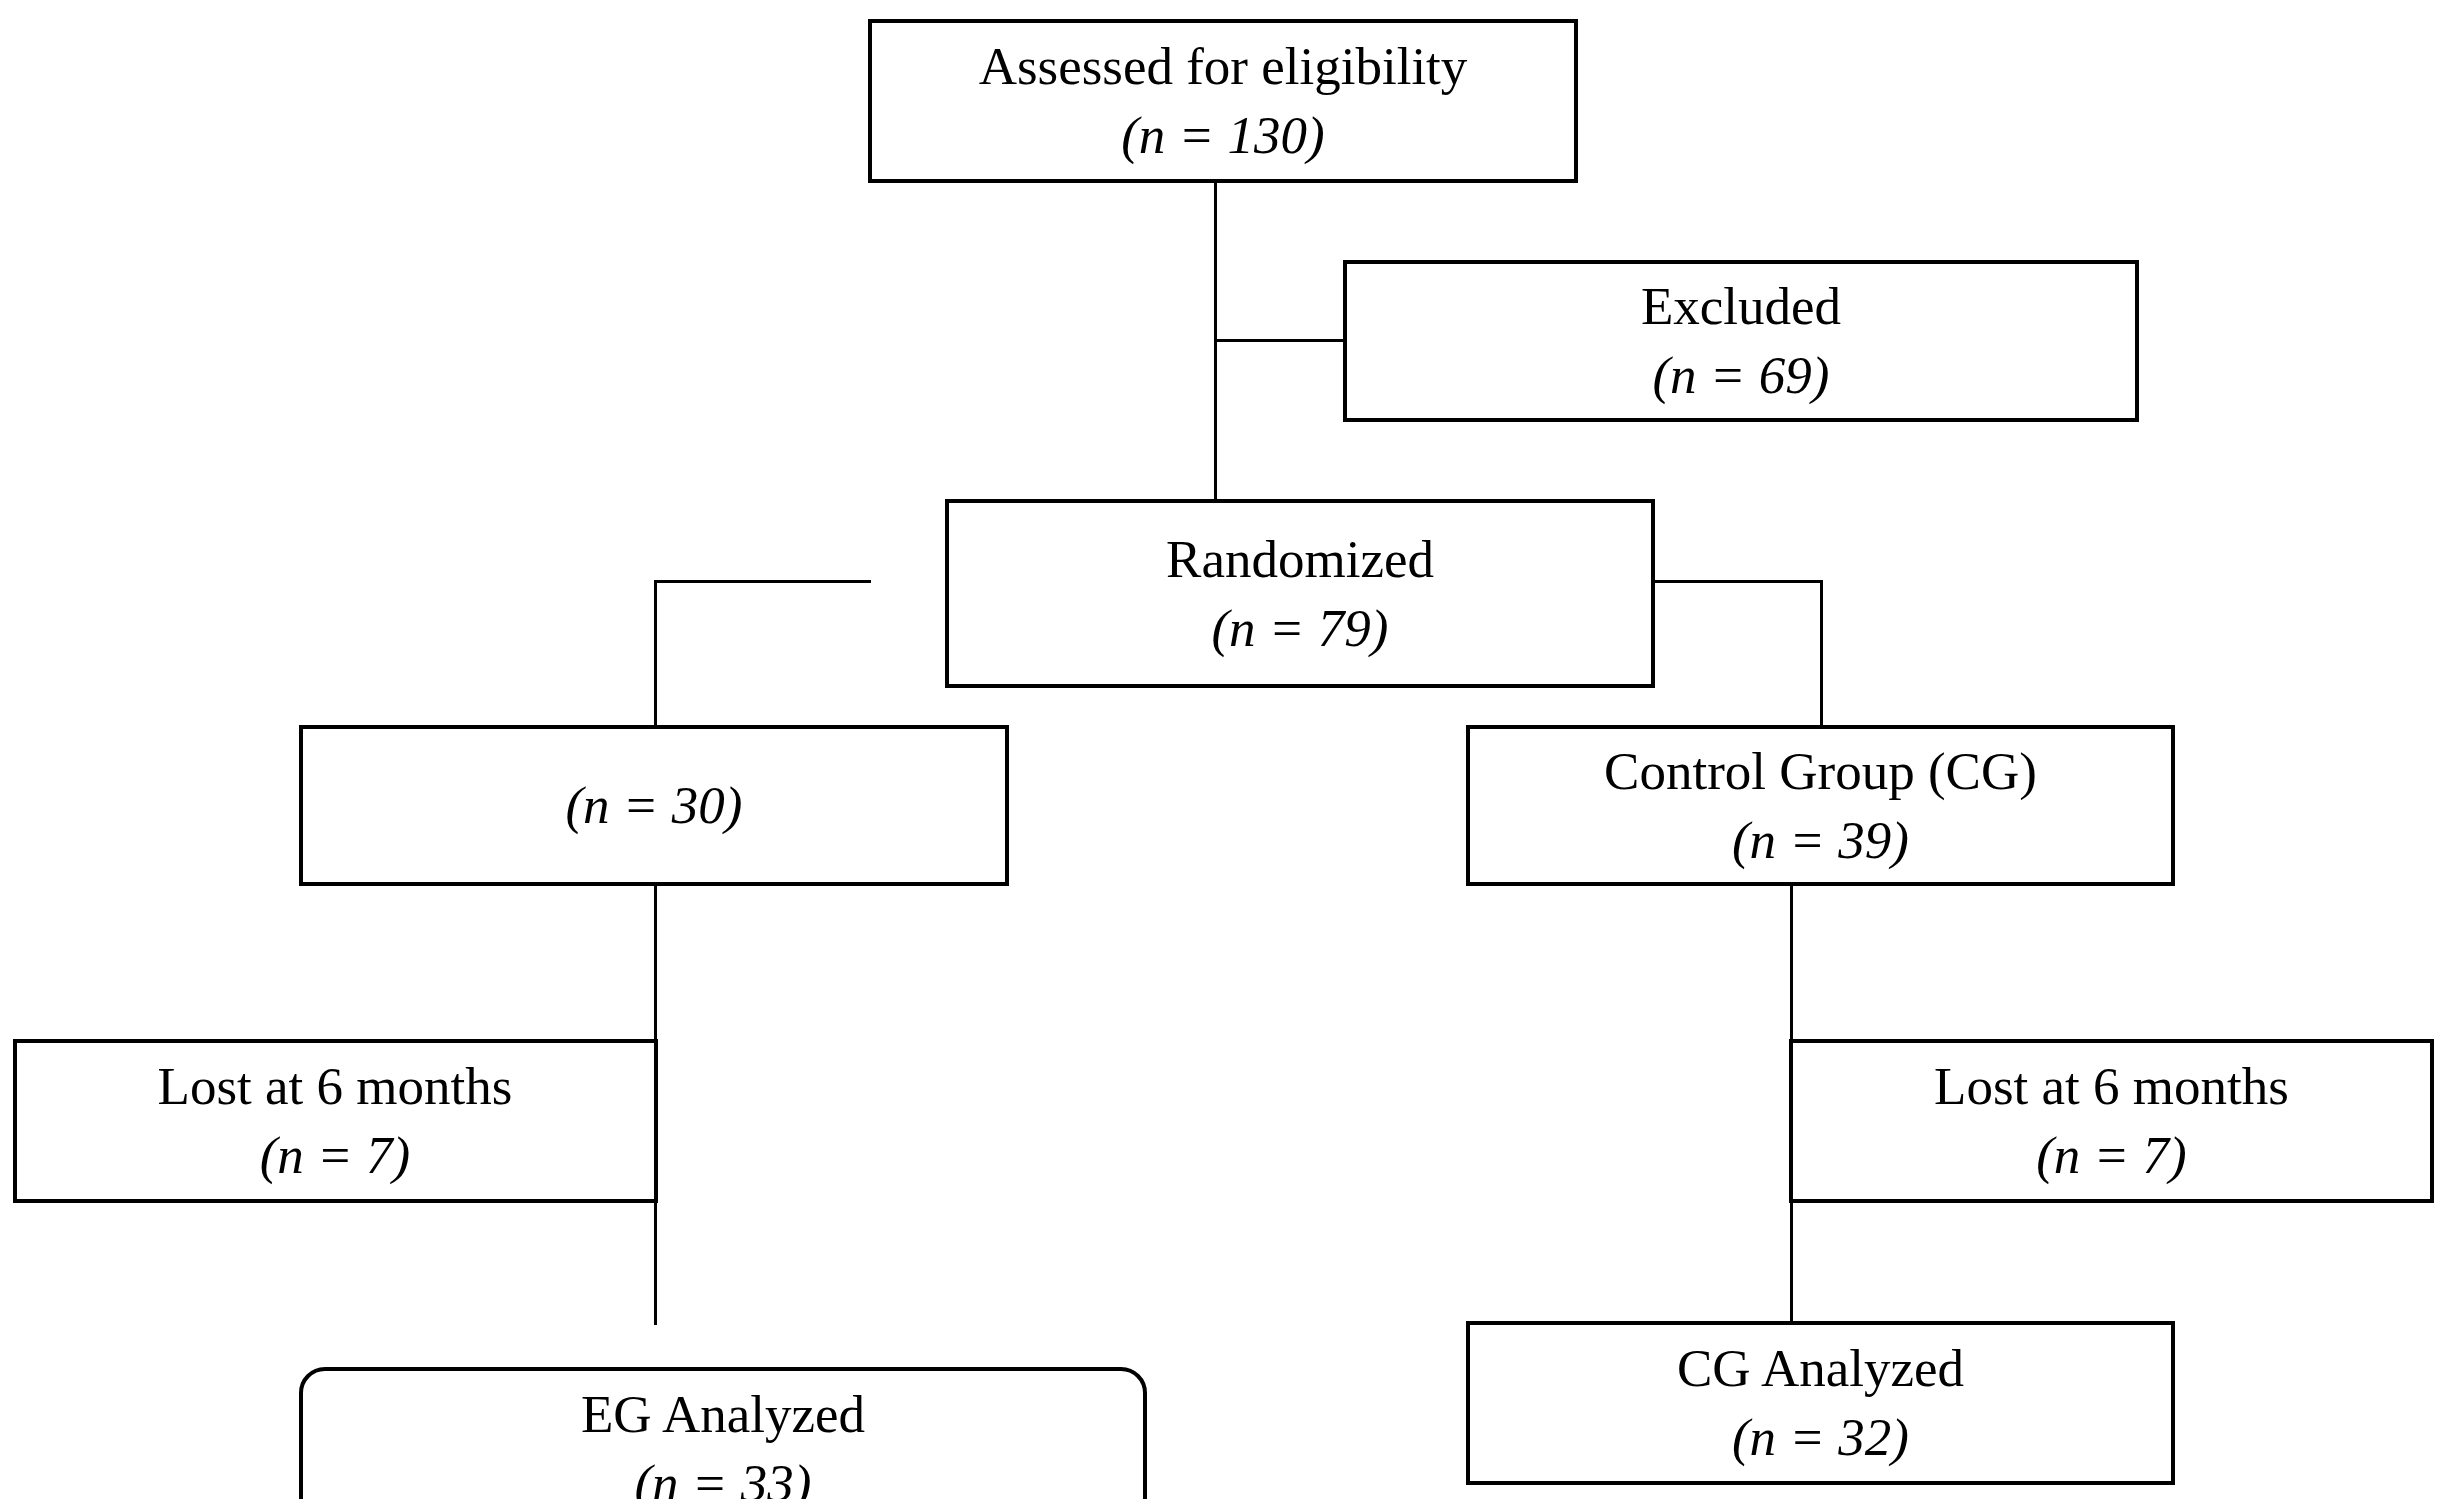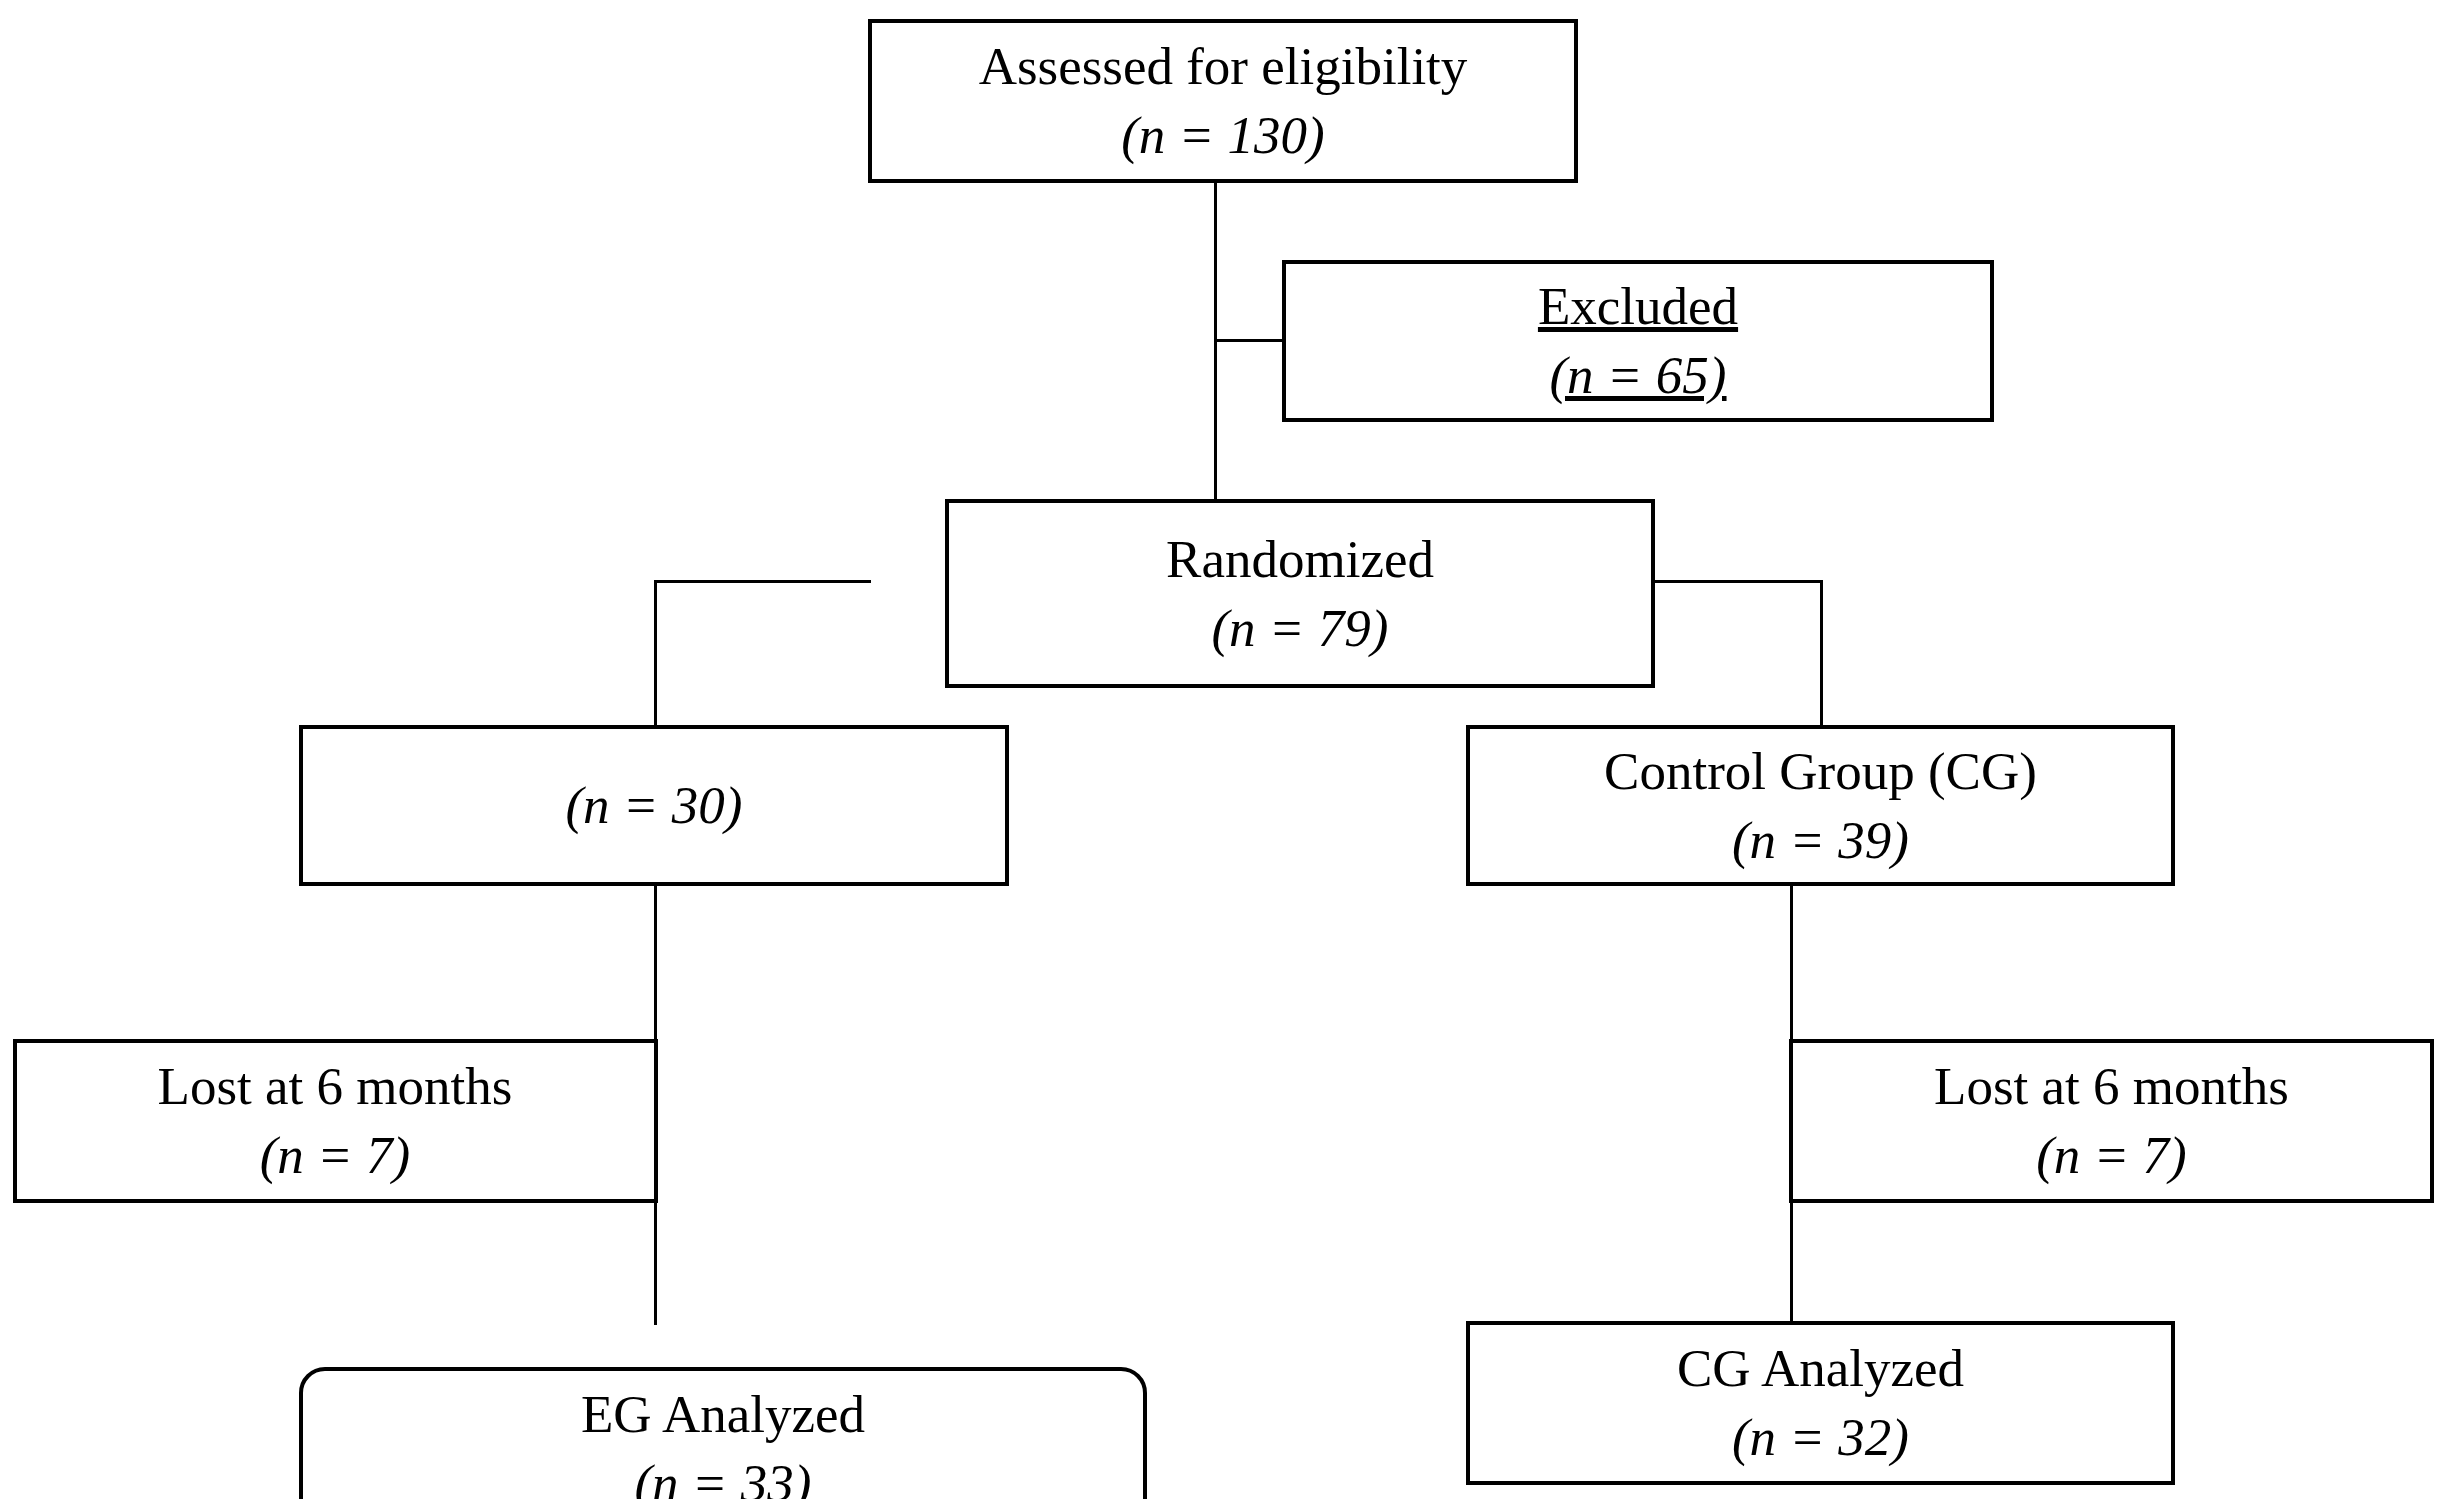--- a/index.html
+++ b/index.html
@@ -57,23 +57,23 @@
   <div class="edge" style="left:1575px; top:580px; width:247px; height:2.5px;"></div>
   <div class="edge" style="left:1820px; top:580px; width:2.5px; height:147px;"></div>
   <div class="edge" style="left:654px; top:886px; width:2.5px; height:439px;"></div>
   <div class="edge" style="left:1790px; top:886px; width:2.5px; height:439px;"></div>
 
   <div class="node" style="left:868px; top:19px; width:710px; height:164px;">
     <div class="label">Assessed for eligibility</div>
     <div class="nval">(n = 130)</div>
   </div>
 
-  <div class="node" style="left:1282px; top:260px; width:712px; height:162px;text-decoration:underline;">
+  <div class="node" style="left:1343px; top:260px; width:796px; height:162px;">
     <div class="label">Excluded</div>
-    <div class="nval">(n = 65)</div>
+    <div class="nval">(n = 69)</div>
   </div>
 
   <div class="node" style="left:912px; top:499px; width:710px; height:189px;margin-left:33px;">
     <div class="label">Randomized</div>
     <div class="nval">(n = 79)</div>
   </div>
 
   <div class="node" style="left:299px; top:725px; width:710px; height:161px;">
     <div class="nval">(n = 30)</div>
   </div>

